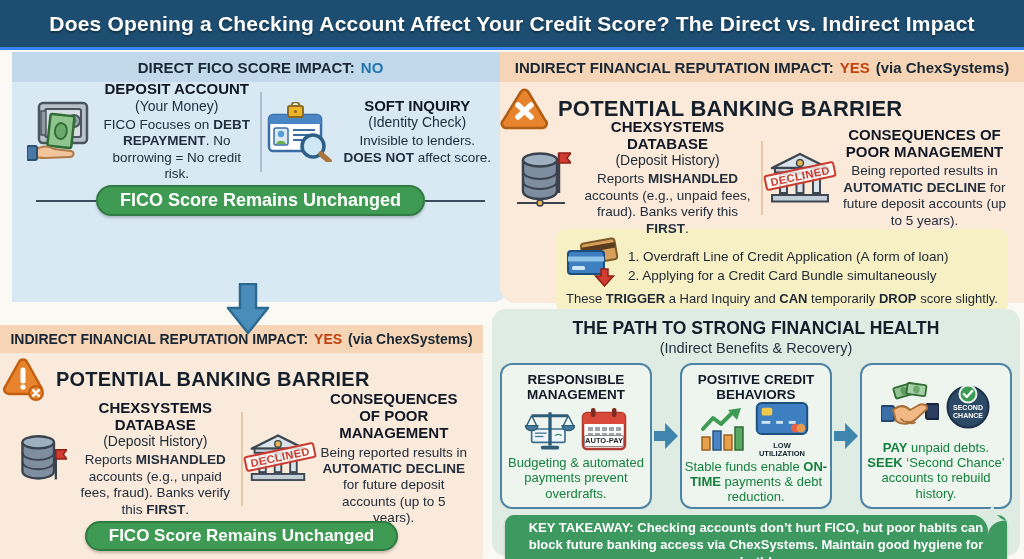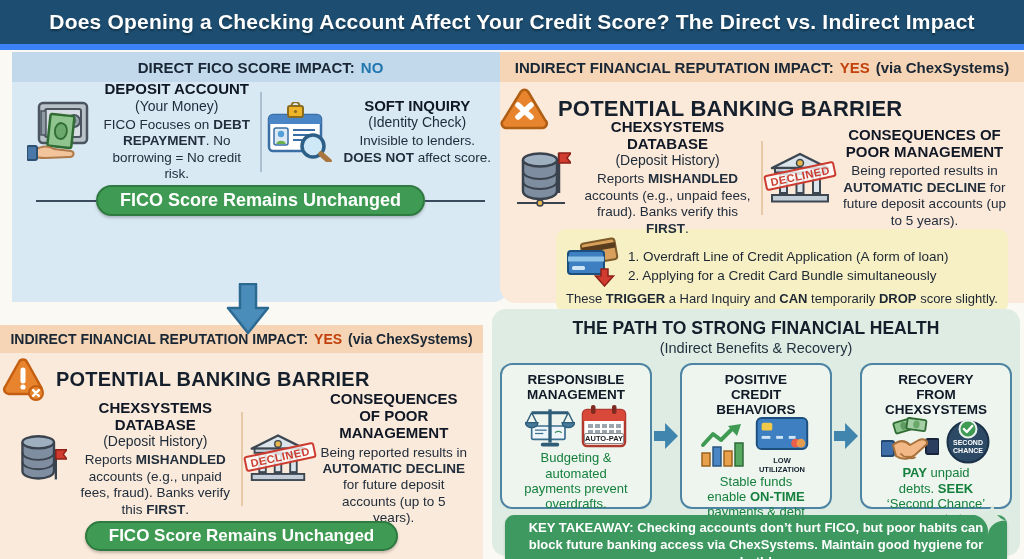--- a/index.html
+++ b/index.html
@@ -4,21 +4,21 @@
 <style>
   * { margin:0; padding:0; box-sizing:border-box; }
   body { background:#888; }
   .stage {
     position:relative; width:1024px; height:559px; overflow:hidden;
     background:#fbf9f4; font-family:"Liberation Sans", sans-serif; color:#1c2733;
   }
   
   .titlebar {
     position:absolute; left:0; top:0; right:0; height:50px;
-    background:#1d4e71; border-bottom:6px solid #3b82f6;
+    background:#1d4e71; border-bottom:3px solid #3b82f6;
     display:flex; align-items:center; justify-content:center;
   }
   .page-title {
     color:#fff; font-size:21px; font-weight:700; white-space:nowrap;
     text-shadow:0 2px 2px rgba(0,0,0,.35); letter-spacing:.2px;
   }
   
   .panel { position:absolute; }
   .tl { left:12px;   top:52px;  width:497px; height:250px; background:#d9e9f4; border-radius:0 0 16px 0; }
   .tr { left:500px; top:52px;  width:524px; height:251px; background:#fbe9d9; border-radius:0 0 0 16px; }
@@ -85,21 +85,21 @@
   .risk-lines { flex:1; font-size:13.5px; color:#1c2733; }
   .risk-line { margin:2px 0; line-height:1.25; }
   .risk-footer { text-align:center; font-size:13px; margin-top:4px; color:#1c2733; }
 
   
   .br-title { text-align:center; font-size:17.5px; font-weight:800; color:#13202c; margin-top:9px; }
   .br-sub   { text-align:center; font-size:14.5px; color:#22323f; margin-top:1px; }
   .cards-row { display:flex; align-items:center; justify-content:space-between; padding:0 8px; margin-top:6px; height:148px; }
   .pcard {
     width:152px; height:146px; background:#eef5ef; border:2px solid #4f85a4;
-    border-radius:12px; padding:7px 22px 6px; display:flex; flex-direction:column; align-items:center;
+    border-radius:12px; padding:7px 2px 6px; display:flex; flex-direction:column; align-items:center;
   }
   .pcard-title { font-size:13.5px; font-weight:800; text-align:center; color:#101a26; line-height:1.12; }
   .pcard-icons { display:flex; align-items:center; justify-content:center; gap:6px; flex:1; }
   .pcard-body  { font-size:13px; text-align:center; color:#15803d; line-height:1.18; }
   .card-arrow { flex-shrink:0; margin:0 -3px; z-index:2; }
 
   .takeaway-row { margin:5px 13px 0; position:relative; }
   .takeaway {
     background:#3d9960; border-radius:9px; color:#fff; font-weight:700;
     font-size:13px; text-align:center; padding:5px 12px; line-height:1.3;
@@ -438,21 +438,20 @@
         <div class="pcard-body"><span>Stable funds enable </span><b>ON-TIME</b><span> payments &amp; debt reduction.</span></div>
       </div>
 
       <span class="card-arrow">
         <svg width="24" height="30" viewBox="0 0 26 30">
             <path d="M0 9.5 h12 V1 l14 14 -14 14 V20.5 H0 Z" fill="#3f85ad"></path>
           </svg>
       </span>
 
       <div class="pcard">
-        <div class="pcard-title">RECOVERY FROM CHEXSYSTEMS</div>
         <div class="pcard-icons">
           <span>
             <svg width="58" height="48" viewBox="0 0 58 48">
               <g transform="rotate(-16 24 8)">
                 <rect x="13" y="3" width="19" height="11" rx="1.5" fill="#8fc48f" stroke="#2f6b33" stroke-width="1.8"></rect>
                 <ellipse cx="22.5" cy="8.5" rx="3.2" ry="4" fill="#5f9c61"></ellipse>
               </g>
               <g transform="rotate(8 35 7)">
                 <rect x="26" y="2" width="19" height="11" rx="1.5" fill="#a5d0a5" stroke="#2f6b33" stroke-width="1.8"></rect>
                 <ellipse cx="35.5" cy="7.5" rx="3.2" ry="4" fill="#6aa86c"></ellipse>

